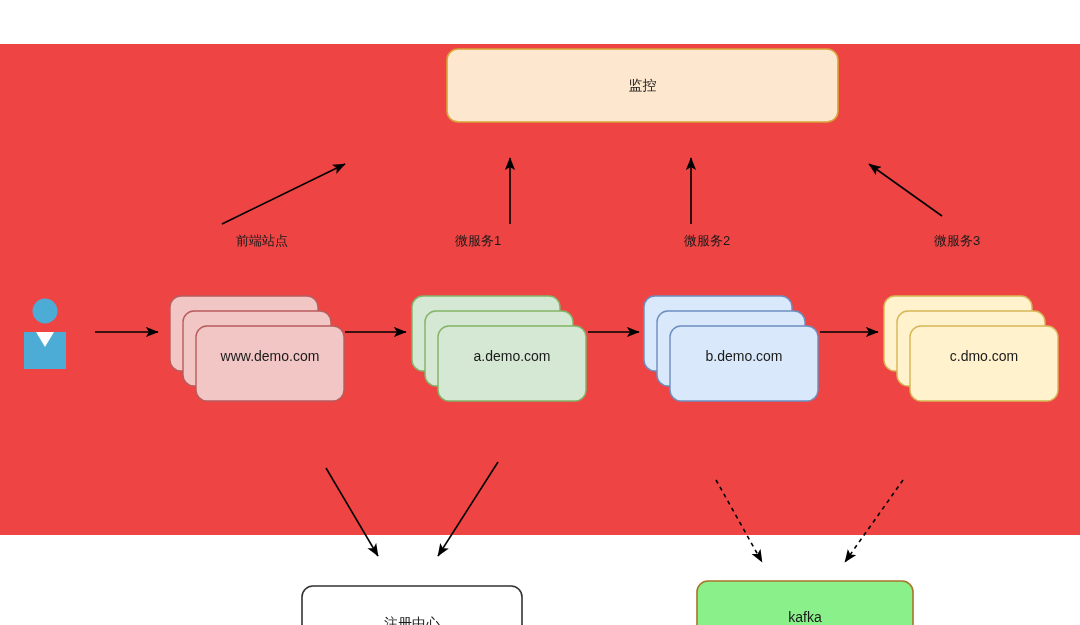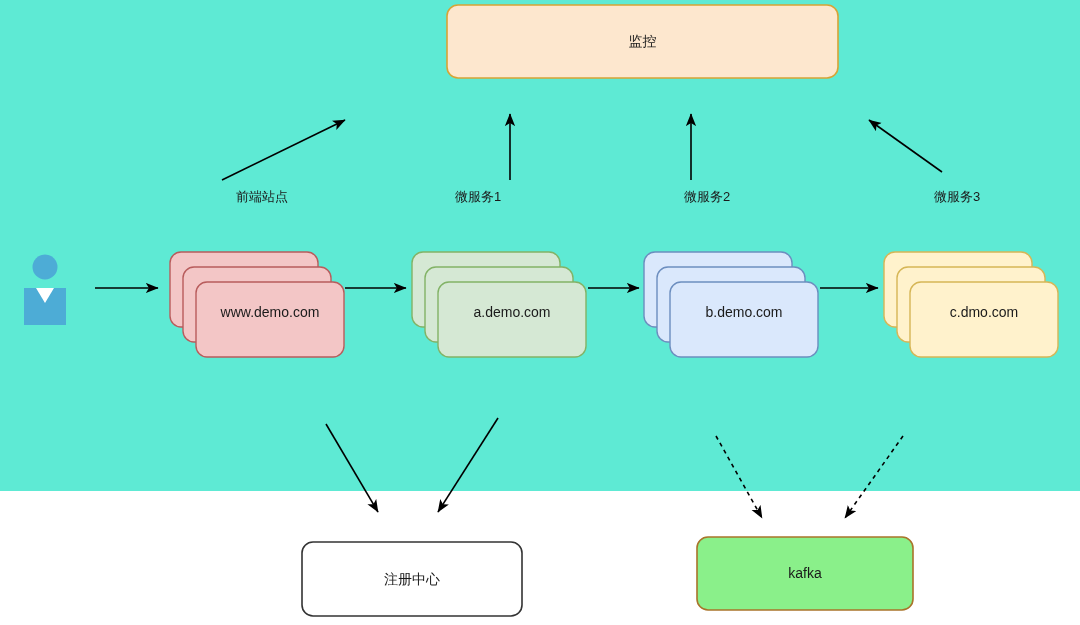--- a/index.html
+++ b/index.html
@@ -10,21 +10,22 @@
   body {
     width: 1080px;
     height: 625px;
     font-family: "Liberation Sans", "DejaVu Sans", sans-serif;
     overflow: hidden;
   }
   #diagram-canvas {
     position: relative;
     width: 1080px;
     height: 491px;
-    background: #5eead4;
+    background: #ef4444;
+    margin-top: 44px;
   }
   svg.layer {
     position: absolute;
     top: 0;
     left: 0;
     width: 1080px;
     height: 625px;
   }
   .node-label {
     font-family: "Liberation Sans", "DejaVu Sans", sans-serif;

